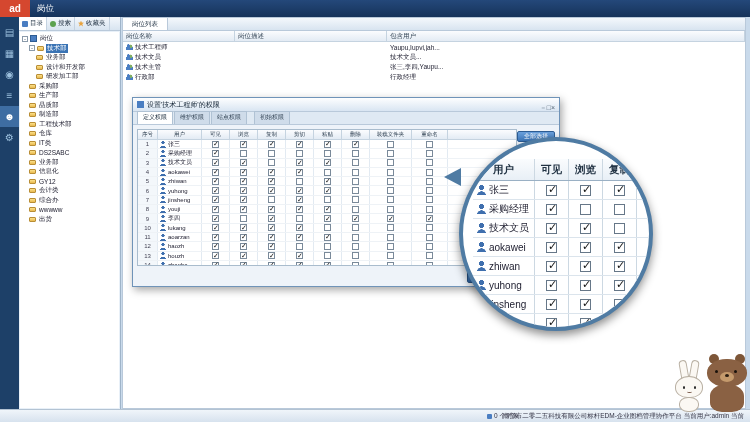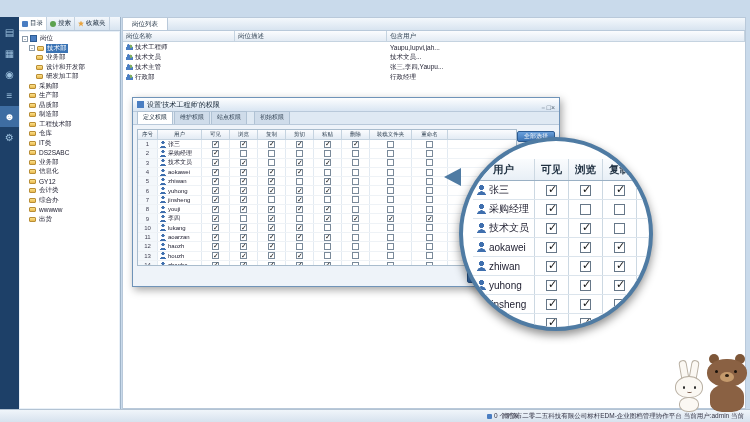--- a/index.html
+++ b/index.html
@@ -106,20 +106,24 @@
 .b-eye.l{left:8px}.b-eye.r{right:10px}
 .b-muzzle{position:absolute;left:13px;top:13px;width:14px;height:10px;background:#c49a6c;border-radius:50%}
 .b-nose{position:absolute;left:5px;top:2px;width:4px;height:3px;background:#2a1c10;border-radius:50%}
 .b-body{position:absolute;left:3px;top:31px;width:34px;height:27px;background:#8a6143;border-radius:40% 40% 35% 35%}
 </style>
 </head>
 <body>
 
 <div id="app">
 
+  <div id="titlebar">
+    <div id="logo">ad</div>
+    <div id="wintitle">岗位</div>
+  </div>
 
   <div id="iconstrip">
       <div class="strip-icon">▤</div>
       <div class="strip-icon">▦</div>
       <div class="strip-icon">◉</div>
       <div class="strip-icon">≡</div>
       <div class="strip-icon active">☻</div>
       <div class="strip-icon">⚙</div>
     </div>
 

